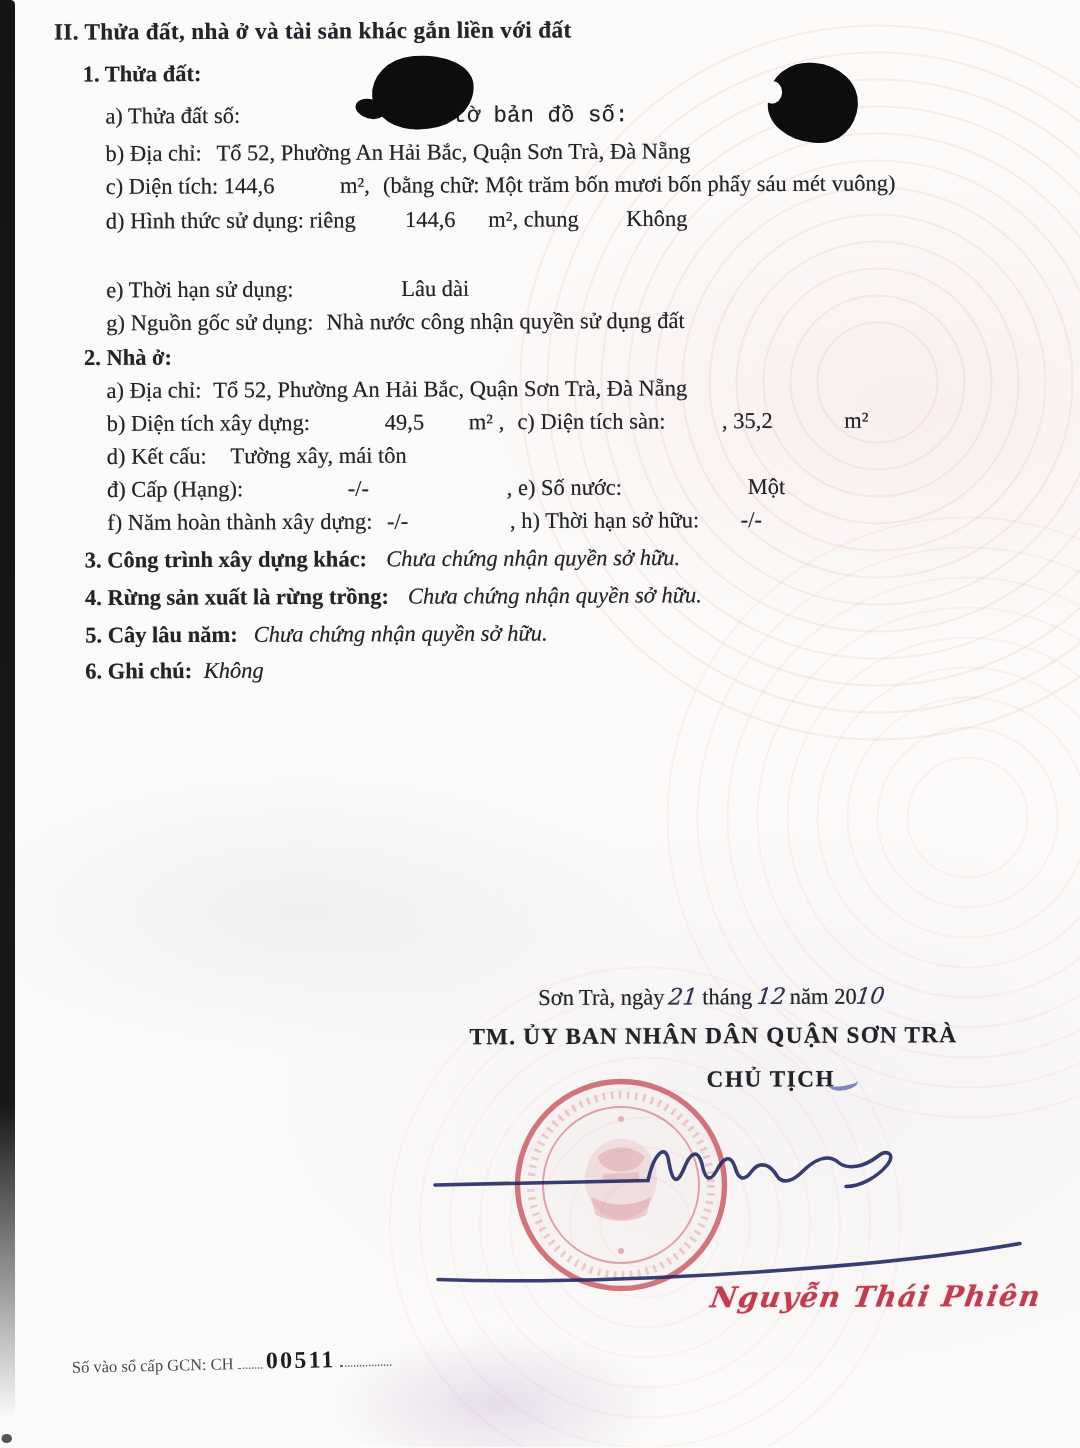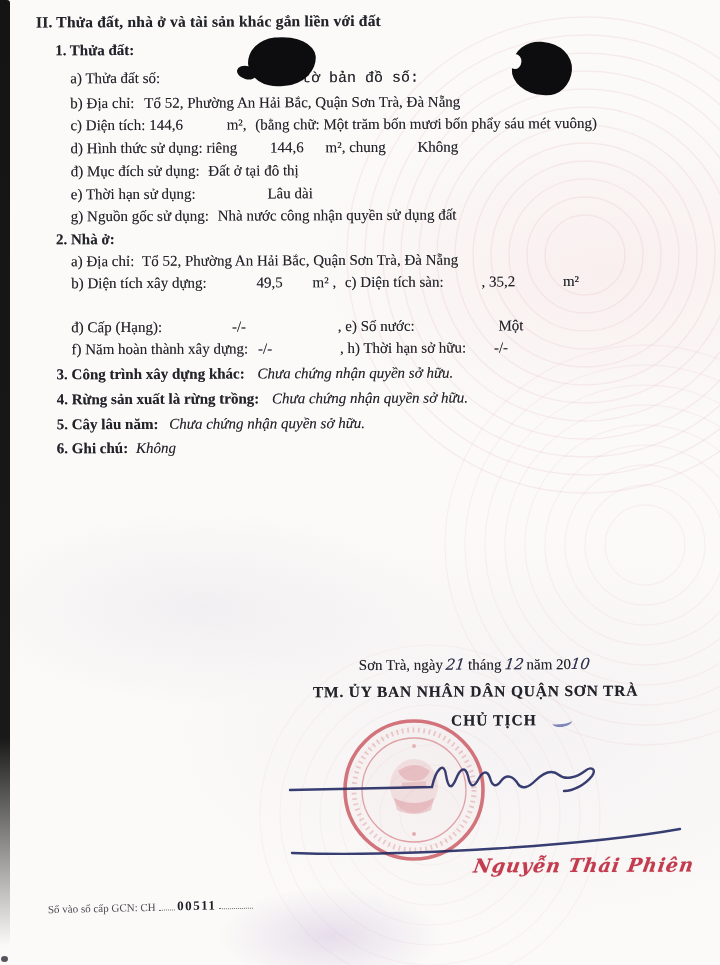--- a/index.html
+++ b/index.html
@@ -18,21 +18,21 @@
         text-shadow:0 0 .5px rgba(20,20,30,.45);}
   .b{font-weight:bold;}
   .bi{font-weight:bold;}
   .it{font-style:italic;}
   .title{font-size:15.5px;font-weight:bold;letter-spacing:.2px;}
   .auth{font-size:15.5px;font-weight:bold;letter-spacing:.8px;}
   .hw{display:inline-block;font-family:"DejaVu Serif",serif;font-style:italic;
       color:#2e3150;transform:skewX(-7deg);margin:0 3px;}
   .small{font-size:11px;color:#4a4a52;text-shadow:none;}
   .leader{display:inline-block;border-bottom:1.2px dotted #6a6a72;height:9px;}
-  .num{font-weight:bold;letter-spacing:1.5px;color:#1e1e26;font-size:13px;}
+  .num{font-weight:bold;letter-spacing:1.5px;color:#1e1e26;font-size:16px;}
   .edge{position:absolute;left:0;top:0;width:10px;height:946px;z-index:5;
         background:linear-gradient(to bottom,#141414 0%,#191919 78%,rgba(20,20,20,0) 100%);
         border-radius:0 3px 3px 0;}
   .speck{position:absolute;left:1px;top:956px;width:7px;height:6px;background:#2a2a33;
          border-radius:50%;z-index:5;opacity:.8;}
   .blob{position:absolute;background:#0d0d10;z-index:4;}
   .blob1{left:248px;top:37px;width:68px;height:49px;border-radius:42% 55% 48% 45%/50% 45% 55% 50%;transform:rotate(-5deg);}
   .blob1::before{content:"";position:absolute;left:-12px;top:26px;width:20px;height:13px;
          background:#0d0d10;border-radius:50%;transform:rotate(20deg);}
   .blob2{left:512px;top:42px;width:60px;height:53px;border-radius:46% 52% 42% 55%/48% 50% 52% 46%;transform:rotate(4deg);}
@@ -118,24 +118,20 @@
       <span style="margin-left:5px;">(bằng chữ: Một trăm bốn mươi bốn phẩy sáu mét vuông)</span>
     </div>
 
     <div class="line" style="left:72px;top:138px;">
       <span>d) Hình thức sử dụng: riêng</span>
       <span style="margin-left:29px;">144,6</span>
       <span style="margin-left:18px;margin-top:22px;">m², chung</span>
       <span style="margin-left:28px;">Không</span>
     </div>
 
-    <div class="line" style="left:72px;top:161px;">
-      <span>đ) Mục đích sử dụng:</span>
-      <span style="margin-left:5px;">Đất ở tại đô thị</span>
-    </div>
 
     <div class="line" style="left:72px;top:184px;">
       <span>e) Thời hạn sử dụng:</span>
       <span style="margin-left:68px;margin-top:12px;">Lâu dài</span>
     </div>
 
     <div class="line" style="left:72px;top:206px;">
       <span>g) Nguồn gốc sử dụng:</span>
       <span style="margin-left:5px;">Nhà nước công nhận quyền sử dụng đất</span>
     </div>
@@ -149,20 +145,24 @@
 
     <div class="line" style="left:72px;top:273px;">
       <span>b) Diện tích xây dựng:</span>
       <span style="margin-left:46px;">49,5</span>
       <span style="margin-left:26px;">m² ,</span>
       <span style="margin-left:5px;">c) Diện tích sàn:</span>
       <span style="margin-left:34px;">, 35,2</span>
       <span style="margin-left:44px;">m²</span>
     </div>
 
+    <div class="line" style="left:72px;top:295px;">
+      <span>d) Kết cấu:</span>
+      <span style="margin-left:12px;">Tường xây, mái tôn</span>
+    </div>
 
     <div class="line" style="left:72px;top:317px;">
       <span>đ) Cấp (Hạng):</span>
       <span style="margin-left:66px;">-/-</span>
       <span style="margin-left:88px;">, e) Số nước:</span>
       <span style="margin-left:80px;">Một</span>
     </div>
 
     <div class="line" style="left:72px;top:339px;">
       <span>f) Năm hoàn thành xây dựng:</span>
@@ -187,21 +187,21 @@
       <span class="bi">6. Ghi chú:</span>
       <span class="it" style="margin-left:4px;">Không</span>
     </div>
 
     <div class="line" style="left:358px;top:656px;">
       <span>Sơn Trà, ngày</span><span class="hw">21</span><span>tháng</span><span class="hw">12</span><span>năm 20</span><span class="hw" style="margin-left:0;">10</span>
     </div>
 
     <div class="line auth" style="left:312px;top:683px;">TM. ỦY BAN NHÂN DÂN QUẬN SƠN TRÀ</div>
 
-    <div class="line b" style="left:450px;top:712px;font-size:15.5px;letter-spacing:1px;">CHỦ TỊCH</div>
+    <div class="line b" style="left:470px;top:712px;font-size:15.5px;letter-spacing:1px;">CHỦ TỊCH</div>
 
     <div class="line signer" style="left:472px;top:855px;">Nguyễn Thái Phiên</div>
 
     <div class="line small" style="left:46px;top:898px;transform:rotate(-1deg);">
       <span>Số vào sổ cấp GCN: CH</span>
       <span class="leader" style="width:16px;"></span>
       <span class="num">00511</span>
       <span class="leader" style="width:34px;"></span>
     </div>
   </div>

